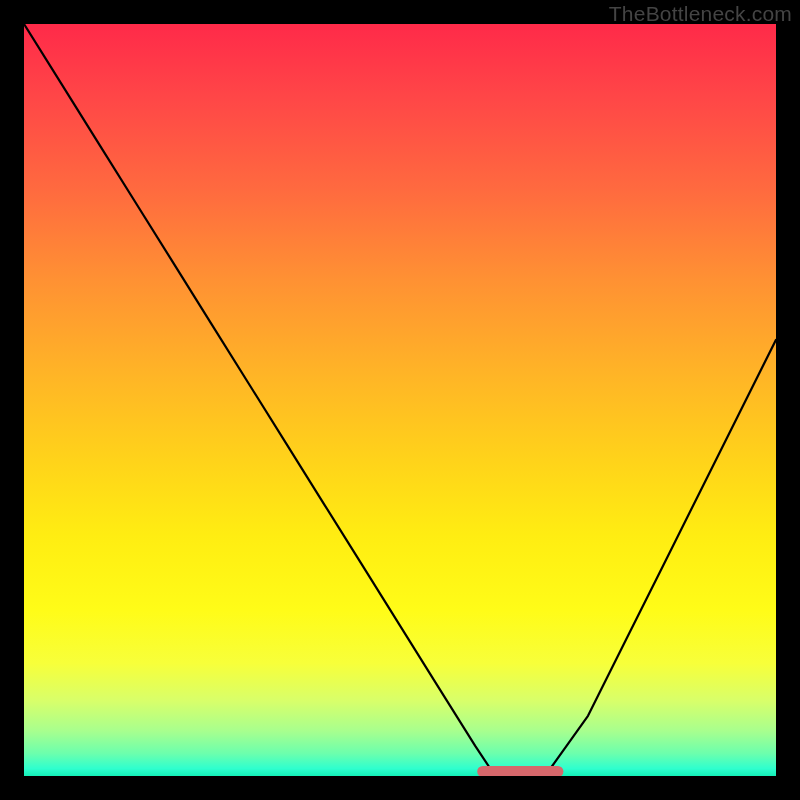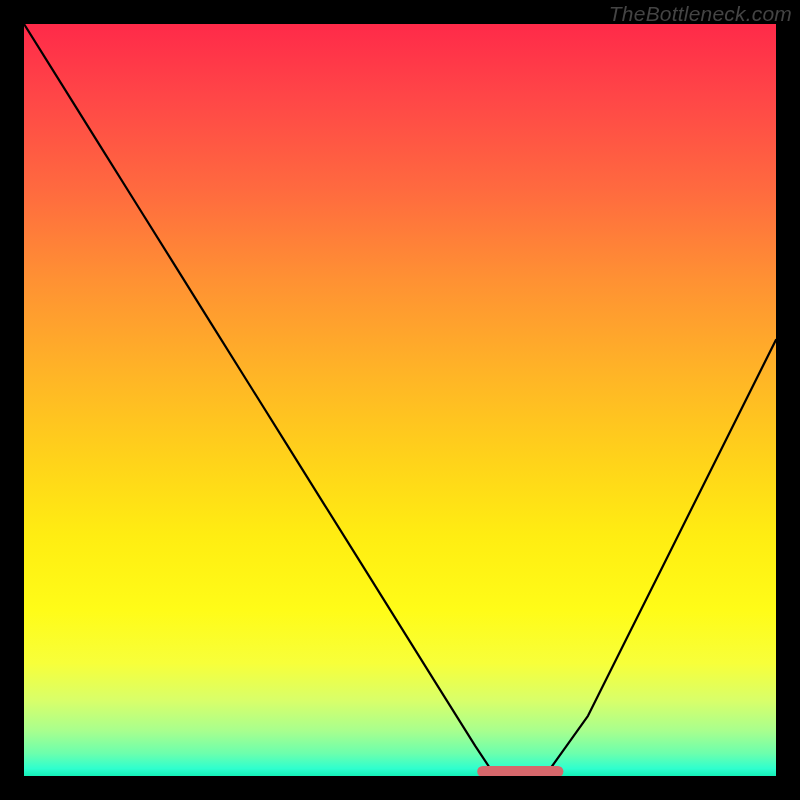--- a/index.html
+++ b/index.html
@@ -52,21 +52,20 @@
   }
   .watermark {
     position: absolute;
     top: 2px;
     right: 8px;
     color: #444;
     font-size: 21px;
     font-weight: 500;
     letter-spacing: 0.2px;
     user-select: none;
-    font-style: italic;
   }
   svg.curves {
     position: absolute;
     left: 0;
     top: 0;
     width: 100%;
     height: 100%;
     pointer-events: none;
   }
 </style>

